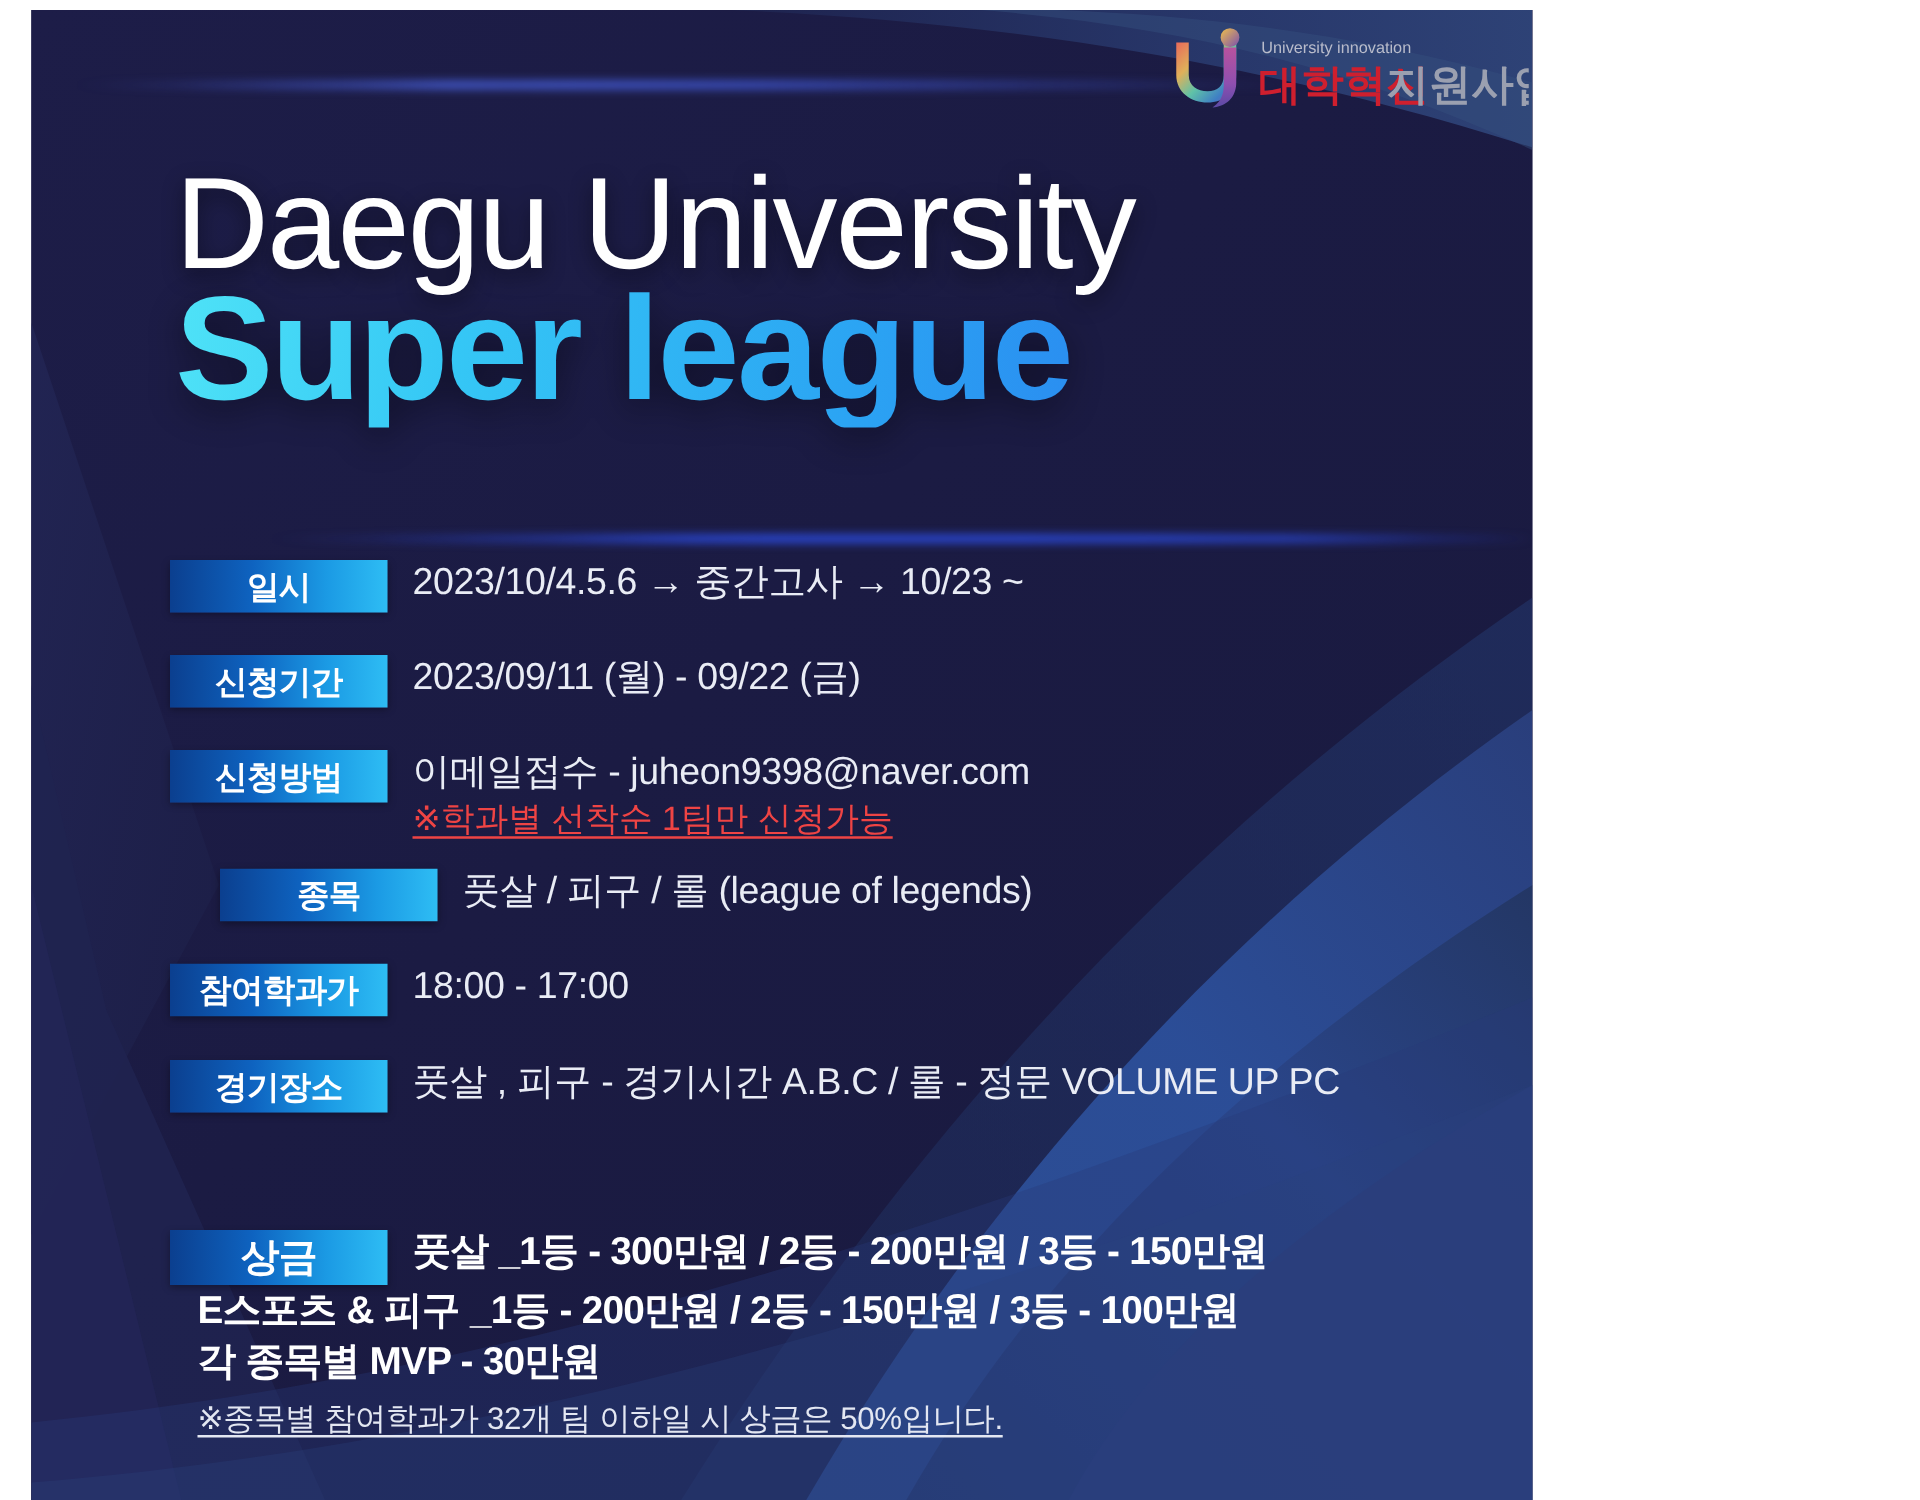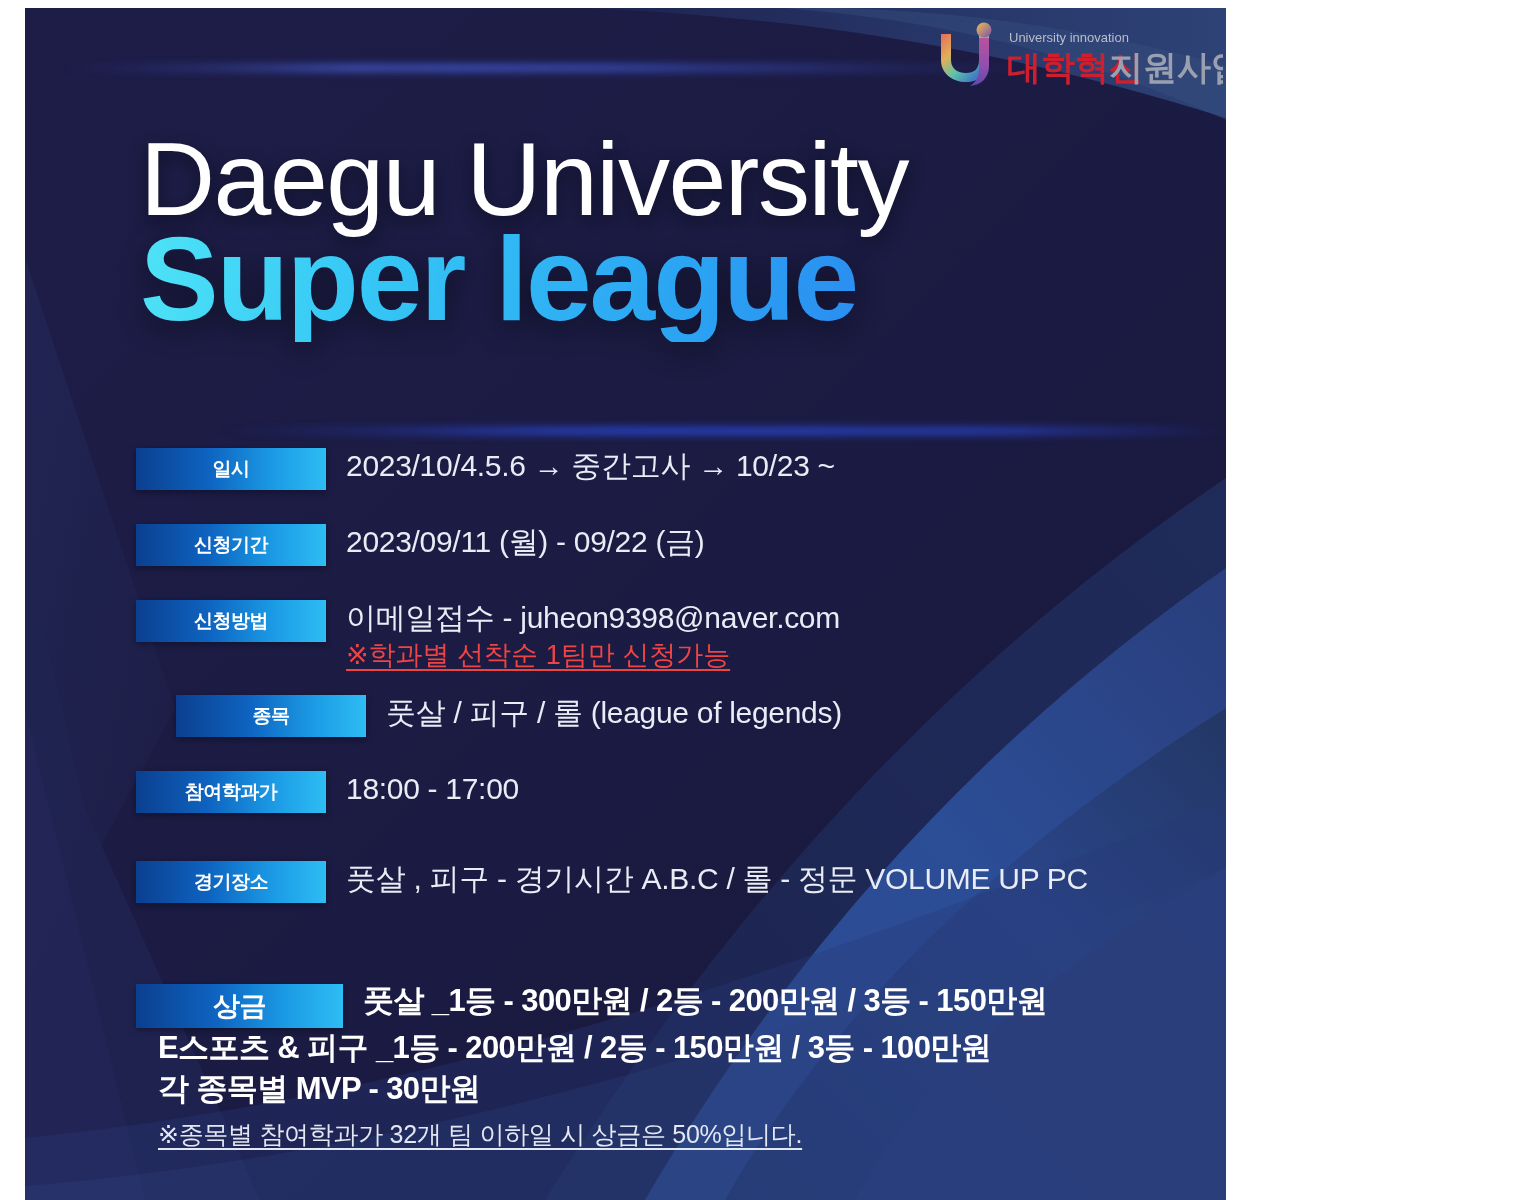--- a/index.html
+++ b/index.html
@@ -44,40 +44,40 @@
     background:linear-gradient(100deg,#4fe3f7 0%,#35c7f5 22%,#2ba4f3 52%,#2a86f0 75%,#2f6ff0 100%);
     -webkit-background-clip:text;background-clip:text;color:transparent;
     filter:drop-shadow(0 8px 14px rgba(0,0,0,.45));
     white-space:nowrap;margin-top:-14px;
   }
 
   
   #info{position:absolute;left:111px;top:440px;width:1090px;}
   .row{position:relative;display:flex;align-items:flex-start;margin-bottom:0;}
   .chip{
-    flex:0 0 auto;width:190px;height:42px;
+    flex:0 0 auto;width:174px;height:42px;
     display:flex;align-items:center;justify-content:center;
     background:linear-gradient(90deg,#0b3f8f 0%,#0e63c0 38%,#1b9ae4 72%,#2ebdf4 100%);
-    color:#ffffff;font-size:19px;font-weight:700;letter-spacing:-0.5px;
+    color:#ffffff;font-size:26px;font-weight:700;letter-spacing:-0.5px;
     box-shadow:0 2px 6px rgba(0,0,0,.35);
   }
   .vals{flex:1 1 auto;padding-left:20px;color:#e9ecf5;}
   .vtext{font-size:30px;line-height:1.22;font-weight:400;letter-spacing:-0.3px;white-space:nowrap;}
   .vsub{font-size:27px;line-height:1.35;font-weight:400;text-decoration:underline;text-underline-offset:5px;color:#ef4444;white-space:nowrap;}
 
   .r-ilsi{margin-top:0;}
   .r-period{margin-top:34px;}
   .r-method{margin-top:34px;}
   .r-event{margin-top:22px;padding-left:40px;}
   .r-time{margin-top:34px;}
-  .r-place{margin-top:48px;}
+  .r-place{margin-top:35px;}
 
   
   #prize{position:absolute;left:111px;top:976px;width:1090px;}
-  #prize .chip{width:207px;height:44px;font-size:27px;}
+  #prize .chip{width:174px;height:44px;font-size:31px;}
   .prize-head{display:flex;align-items:flex-start;}
   .prize-first{padding-left:20px;font-size:31px;font-weight:700;color:#ffffff;letter-spacing:-0.6px;white-space:nowrap;line-height:1.12;}
   .prize-line{font-size:31px;font-weight:700;color:#ffffff;letter-spacing:-0.6px;white-space:nowrap;line-height:1.32;margin-left:22px;}
   .prize-note{font-size:25px;font-weight:400;color:#e3e7f2;letter-spacing:-0.3px;
     text-decoration:underline;text-underline-offset:5px;white-space:nowrap;margin-left:22px;margin-top:8px;}
 </style>
 </head>
 <body>
 
 <div id="poster">

